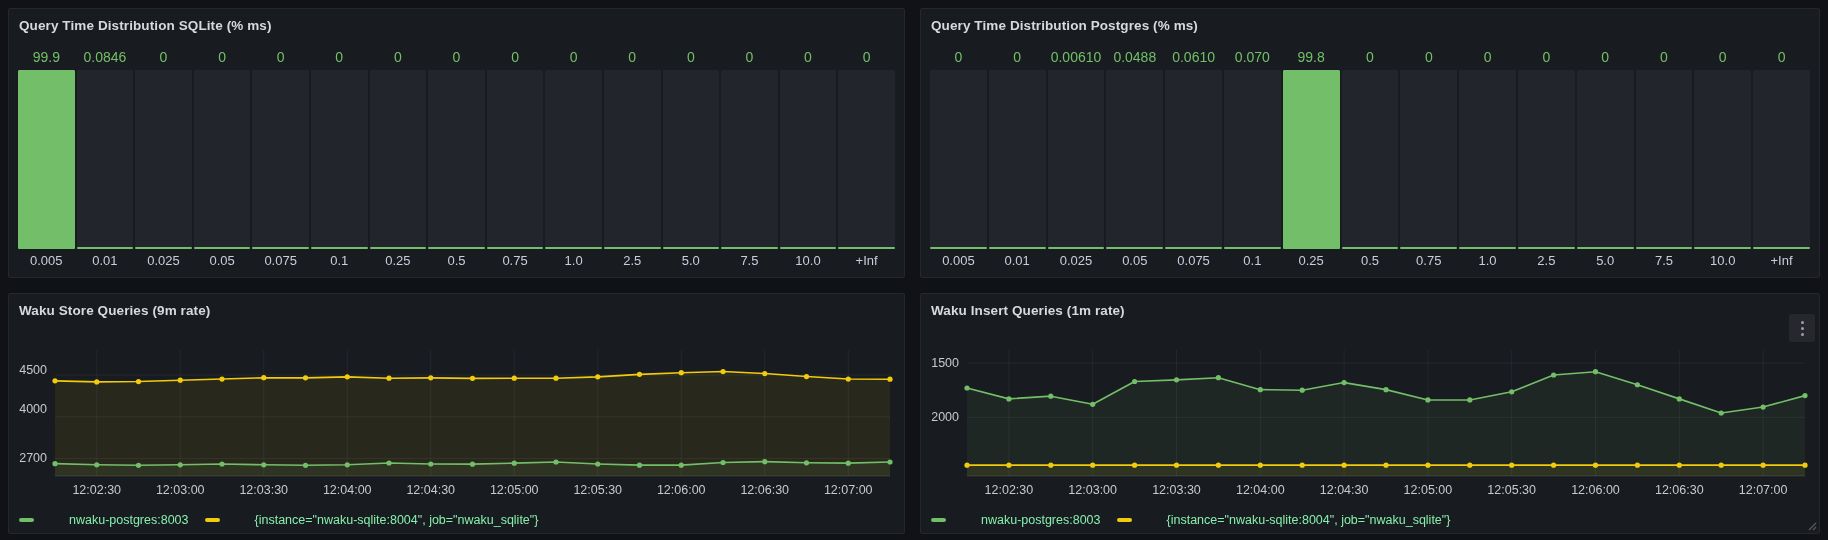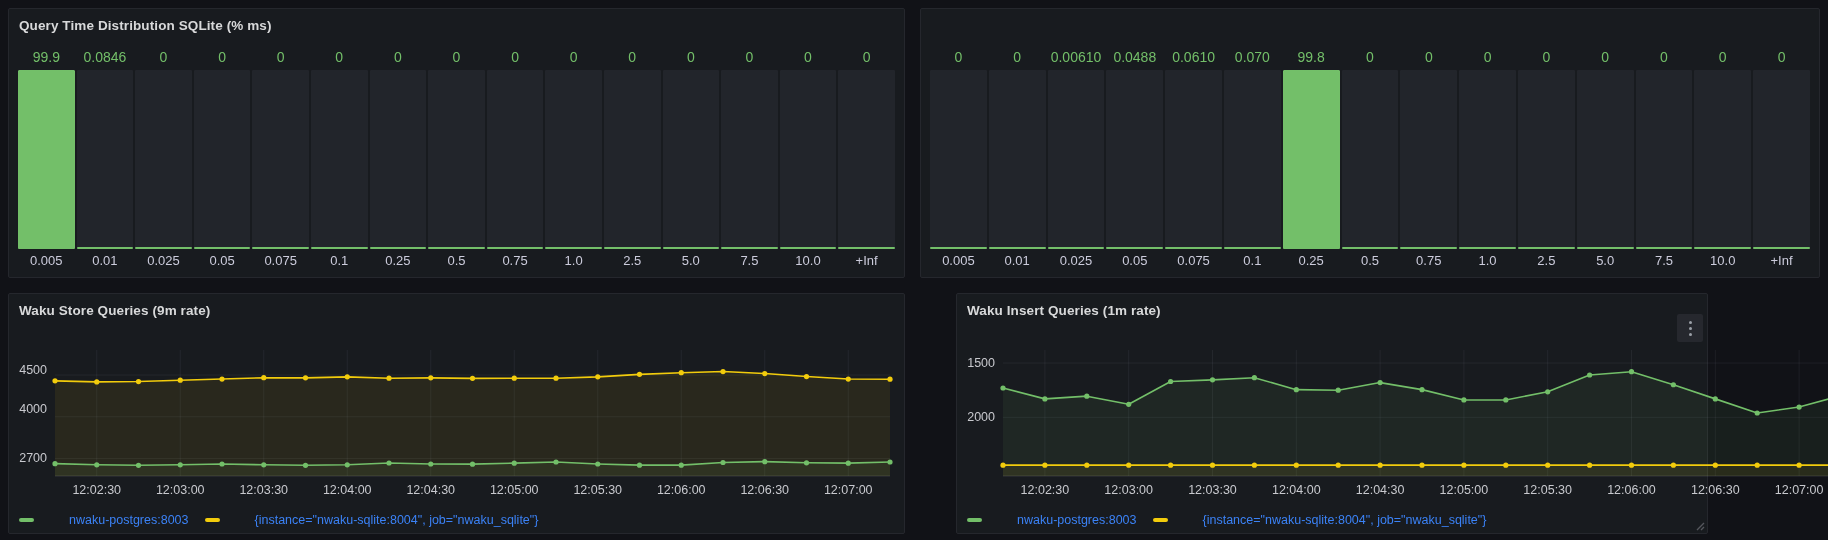--- a/index.html
+++ b/index.html
@@ -2,42 +2,42 @@
 <html><head>
 <meta charset="utf-8">
 <style>
   * { margin:0; padding:0; box-sizing:border-box; }
   html,body { width:1828px; height:540px; background:#111217; overflow:hidden;
     font-family:"Liberation Sans", sans-serif; }
   .panel { position:absolute; background:#181B1F; border:1px solid #25272D; border-radius:2px; }
   .p1 { left:8px; top:8px; width:897px; height:270px; }
   .p2 { left:920px; top:8px; width:900px; height:270px; }
   .p3 { left:8px; top:293px; width:897px; height:241px; }
-  .p4 { left:920px; top:293px; width:752px; height:241px;margin-left:36px; }
+  .p4 { left:920px; top:293px; width:900px; height:241px; }
   .panel-header { position:absolute; left:10px; top:6px; right:40px; height:22px; cursor:pointer; }
   .panel-title { font-size:13.5px; font-weight:600; color:#D8D9DA; letter-spacing:.1px; line-height:22px;
     white-space:nowrap; }
   
   .bars { position:absolute; left:9px; right:9px; top:40px; bottom:7px; display:flex; gap:2px; }
   .bar-col { flex:1; display:flex; flex-direction:column; min-width:0; }
   .bar-value { height:17px; text-align:center; color:#73BF69; font-size:14px; margin-bottom:4px; white-space:nowrap; }
   .bar-track { flex:1; position:relative; background:#22252B; border-radius:1px; overflow:hidden; }
   .bar-fill { position:absolute; left:0; right:0; bottom:0; background:#73BF69; min-height:2px; border-radius:1px 1px 0 0; }
   .bar-cat { height:17px; text-align:center; color:#CCCCDC; font-size:13px; margin-top:4px; white-space:nowrap; }
   
   .plot { position:absolute; left:46px; right:14px; top:56px; bottom:57px; }
   .plot svg { position:absolute; left:0; top:0; overflow:visible; }
   .ylab { position:absolute; right:100%; padding-right:8px; width:44px; text-align:right;
     font-size:12.5px; color:#C8C9CE; transform:translateY(-50%); white-space:nowrap; }
   .xlab { position:absolute; top:100%; margin-top:7px; transform:translateX(-50%);
     font-size:12.5px; color:#C8C9CE; white-space:nowrap; }
   .legend { position:absolute; left:10px; bottom:6px; display:flex; gap:16px; align-items:center; }
   .legend-item { display:flex; align-items:center; gap:7px; cursor:pointer; }
   .legend-dash { width:15px; height:4px; border-radius:2px; }
-  .legend-label { font-size:12.5px; color:#3b82f6; white-space:nowrap;padding-left:28px; }
+  .legend-label { font-size:12.5px; color:#86efac; white-space:nowrap;padding-left:28px; }
   
   .kebab { position:absolute; top:20px; right:4px; width:26px; height:28px; background:#26282E;
     border-radius:2px; display:flex; flex-direction:column; align-items:center; justify-content:center;
     gap:3px; cursor:pointer; }
   .kebab i { width:3px; height:3px; border-radius:50%; background:#9BA0A8; }
   
   .resize-handle { position:absolute; right:2px; bottom:2px; width:11px; height:11px; cursor:nwse-resize; }
 </style>
 </head>
 <body>
@@ -149,20 +149,23 @@
         <div class="bar-value">0</div>
         <div class="bar-track">
           <div class="bar-fill" style="height: 0%; background: rgb(115, 191, 105);"></div>
         </div>
         <div class="bar-cat">+Inf</div>
       </div>
     </div>
 </div>
 
 <div class="panel p2">
+  <div class="panel-header">
+    <div class="panel-title">Query Time Distribution Postgres (% ms)</div>
+  </div>
   <div class="bars">
       <div class="bar-col">
         <div class="bar-value">0</div>
         <div class="bar-track">
           <div class="bar-fill" style="height: 0%; background: rgb(115, 191, 105);"></div>
         </div>
         <div class="bar-cat">0.005</div>
       </div>
       <div class="bar-col">
         <div class="bar-value">0</div>

